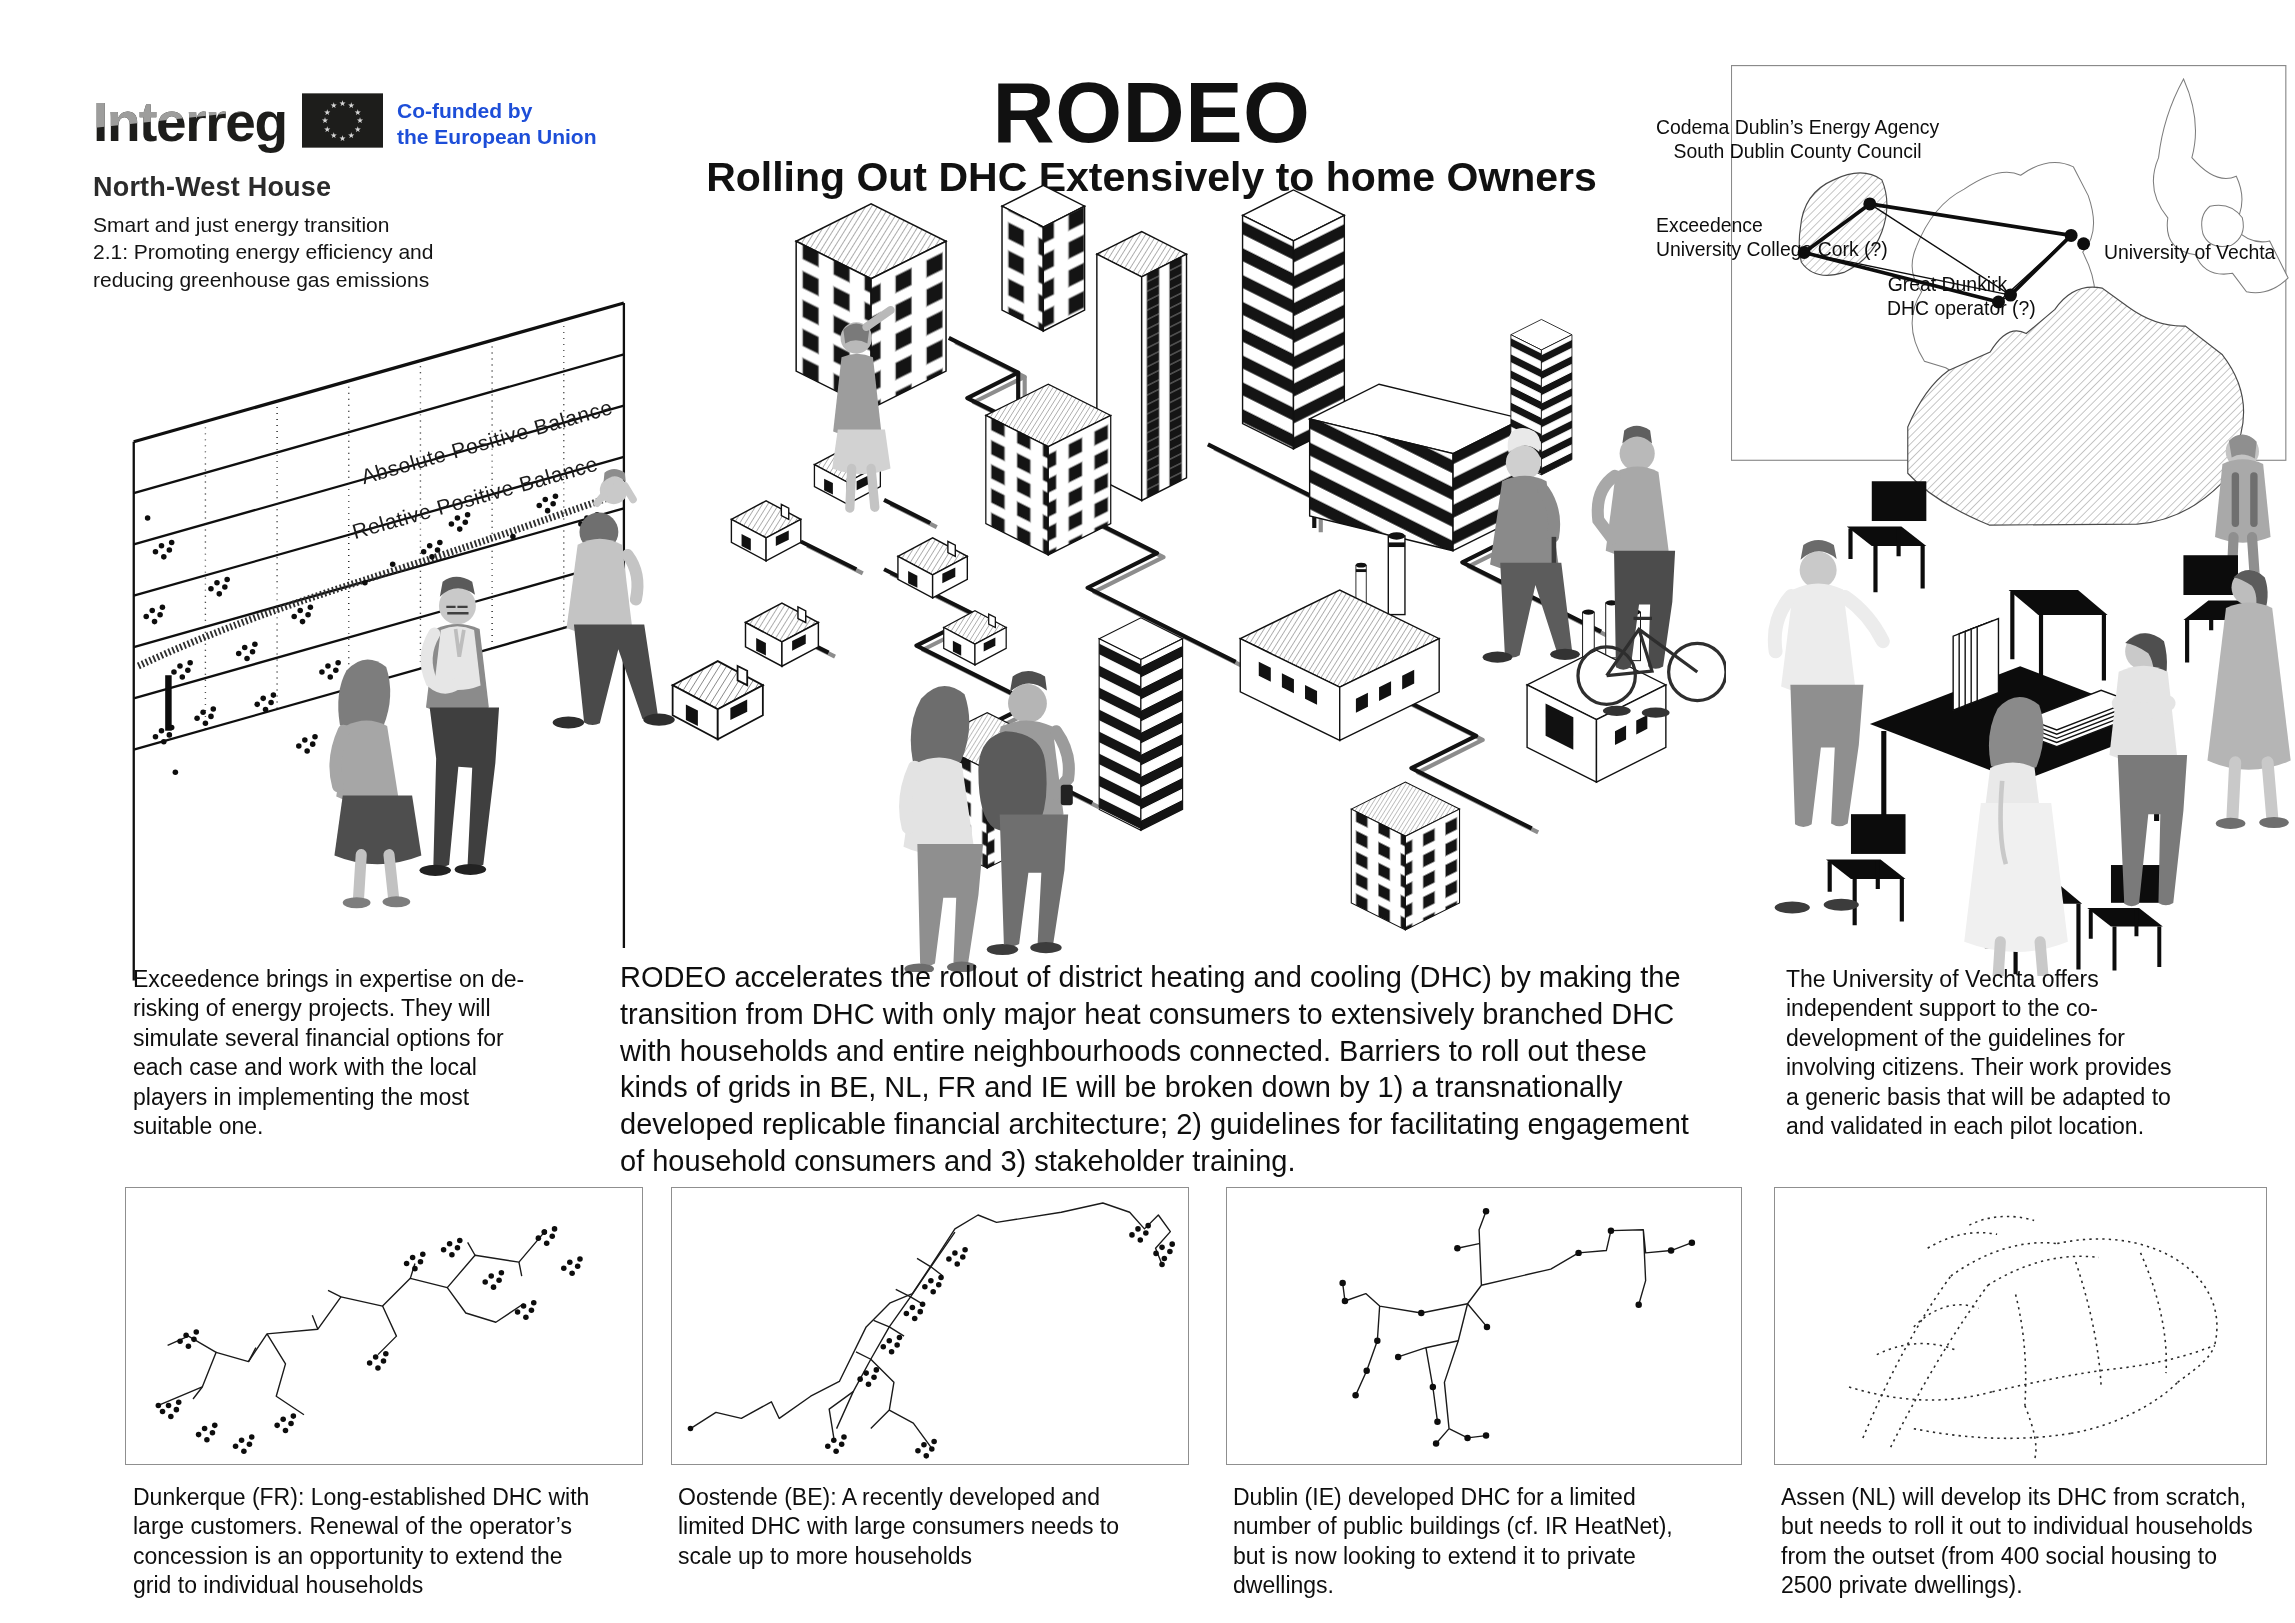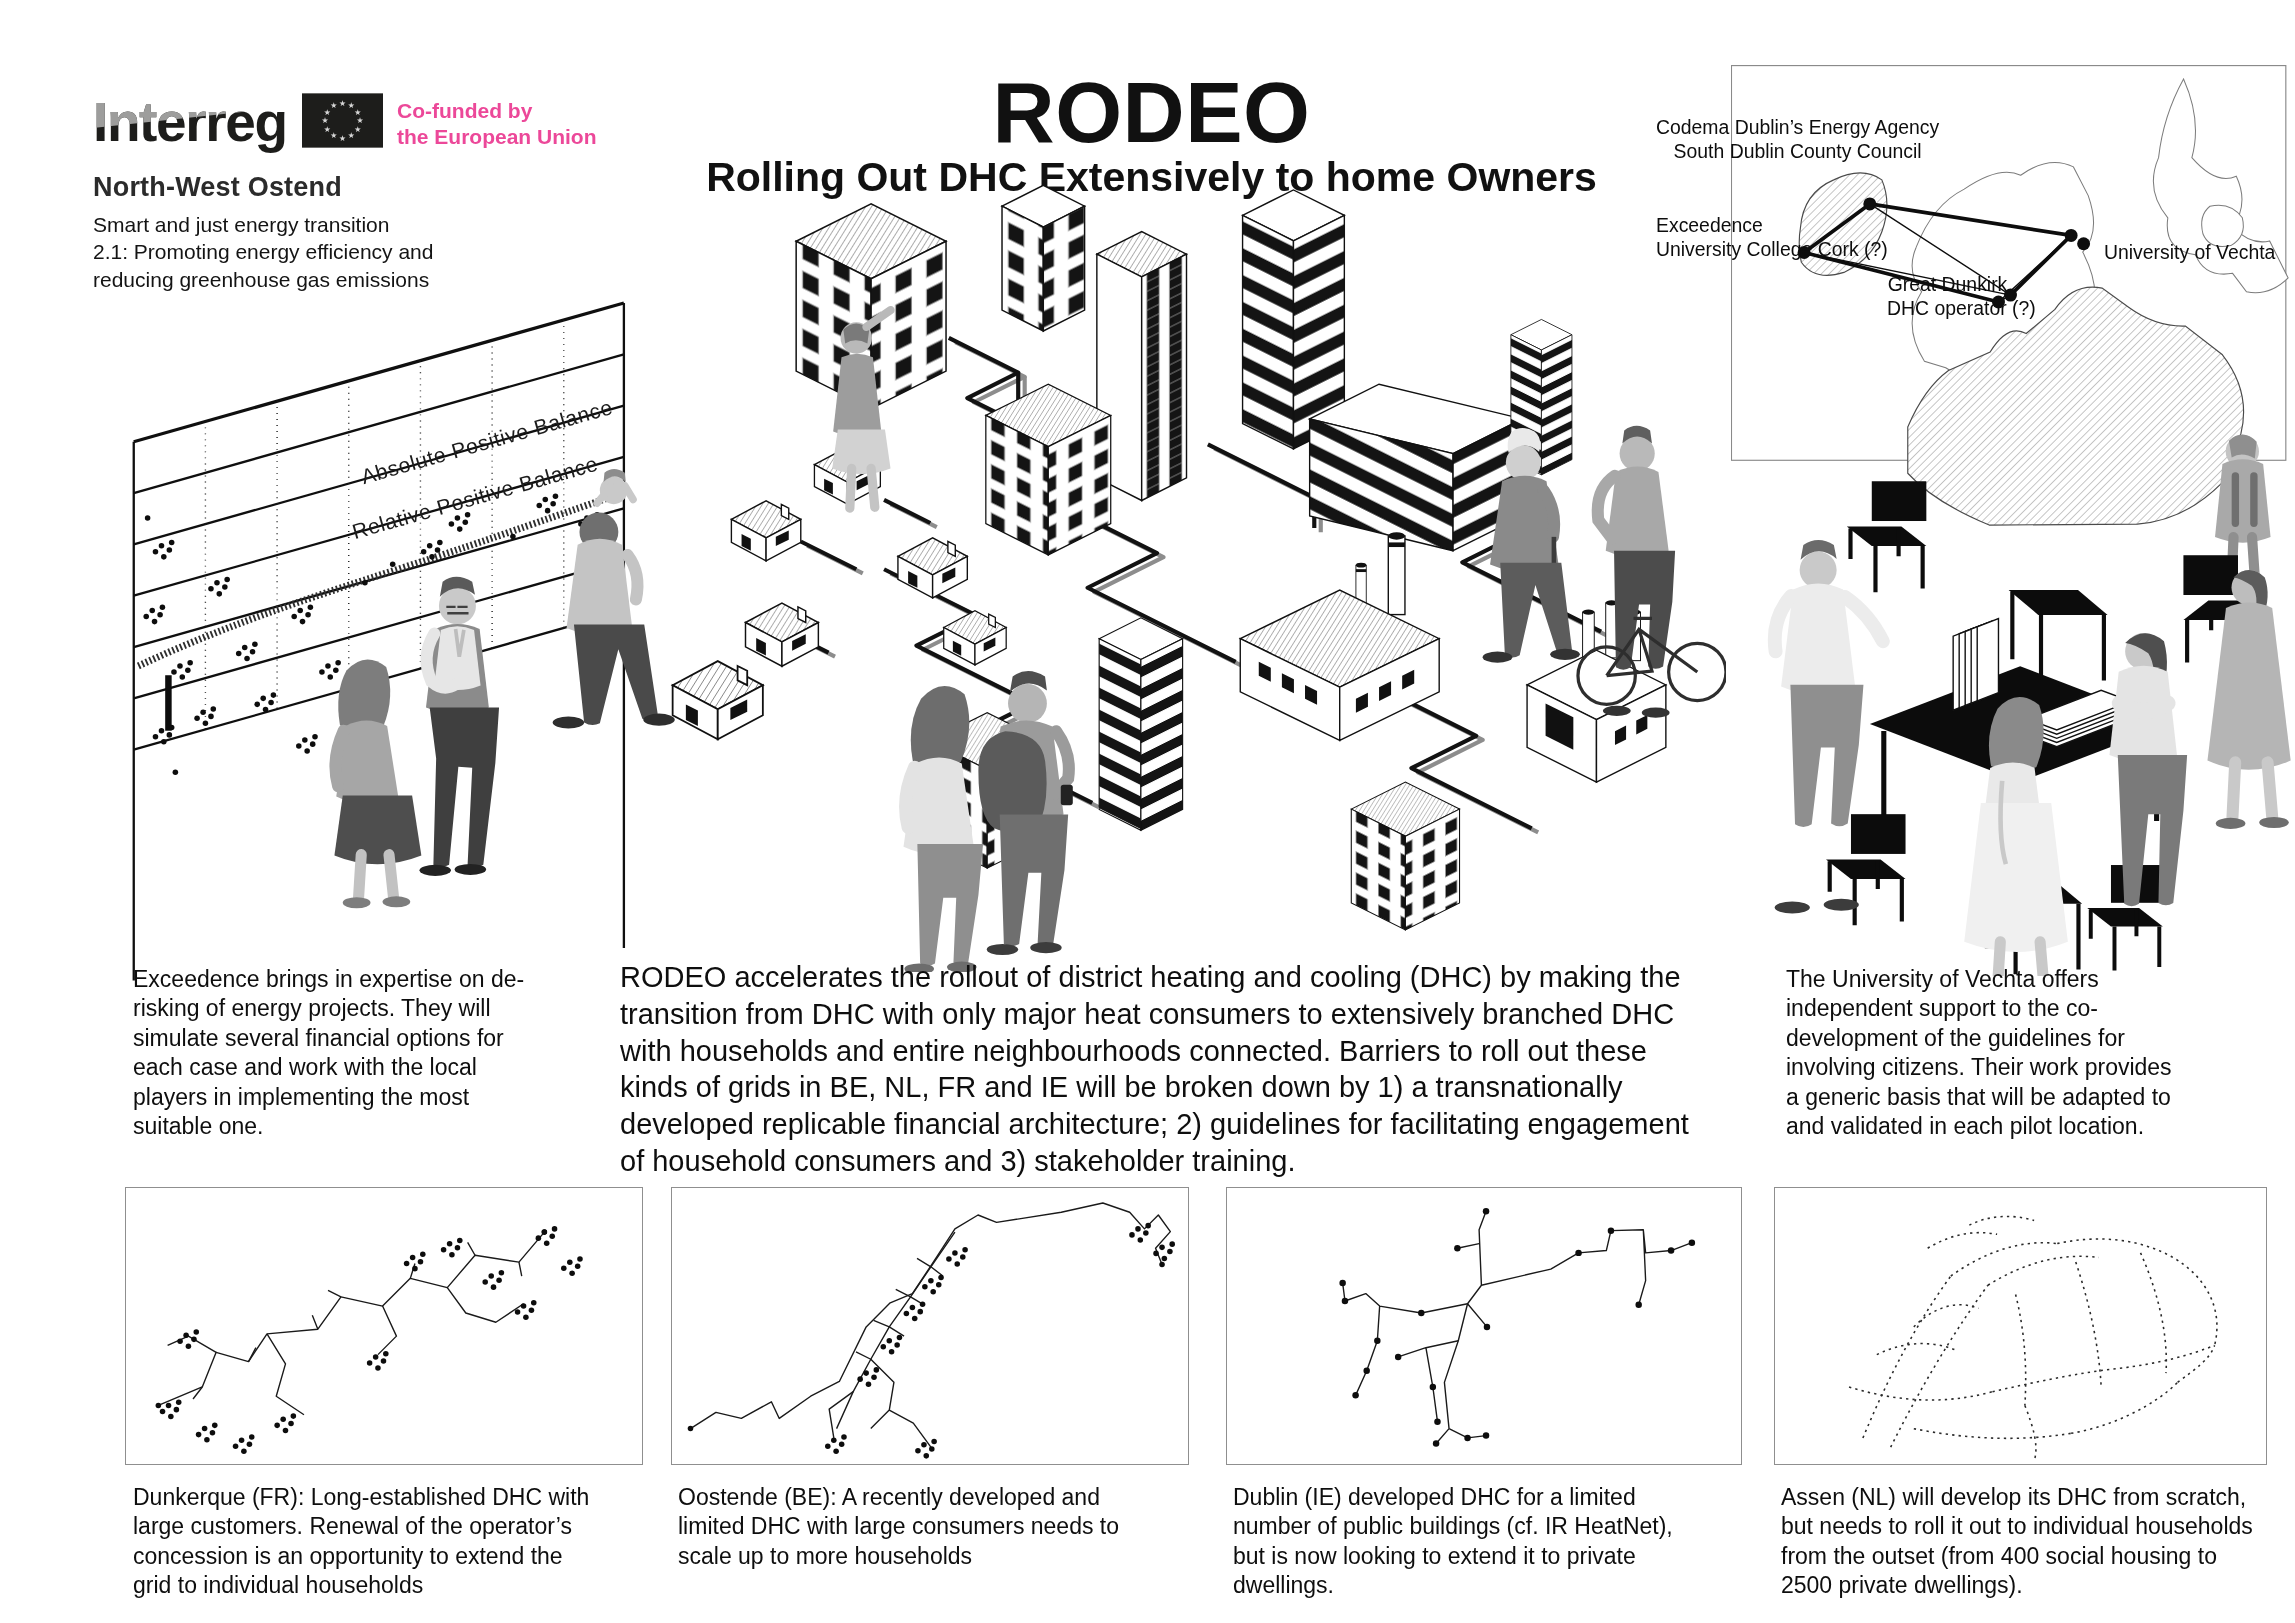--- a/index.html
+++ b/index.html
@@ -2,21 +2,21 @@
 <html style="font-size:7.4px"><head>
 <meta charset="utf-8">
 <style>
   html,body{margin:0;padding:0;background:#e8e8e8;}
   .poster{position:relative;width:2295px;height:1623px;background:#ffffff;
     font-family:"Liberation Sans",sans-serif;color:#111;overflow:hidden;}
   .abs{position:absolute;}
   
   .logo{font-size:55px;font-weight:700;letter-spacing:-1.4px;color:#1d1d1b;position:relative;line-height:1;}
   .logo .over{position:absolute;inset:0;color:#9d9d9c;clip-path:polygon(0 0,100% 0,100% 22%,0 60%);}
-  .t-cof{font-size:21px;font-weight:700;line-height:1.26;color:#ec4899;}
+  .t-cof{font-size:21px;font-weight:700;line-height:1.26;color:#1d4ed8;}
   .t-prog{font-size:27px;font-weight:700;color:#2b2b2b;letter-spacing:0.2px;}
   .t-pri{font-size:21px;line-height:1.30;color:#141414;}
   .t-title{font-size:86px;font-weight:700;text-align:center;line-height:1;letter-spacing:0.5px;}
   .t-sub{font-size:41px;font-weight:700;text-align:center;line-height:1.05;}
   
   .map-label{font-size:19.4px;line-height:1.26;color:#0d0d0d;white-space:nowrap;}
   .map-label.ra{text-align:center;}
   
   .chart-lab{font-size:21px;font-weight:500;letter-spacing:0.7px;color:#1c1c1c;
     transform:rotate(-15.8deg);transform-origin:left bottom;white-space:nowrap;}
@@ -146,21 +146,21 @@
         <text x="55" y="46">★</text>
         <text x="69" y="32">★</text>
     </g>
   </svg>
 
   <div class="abs t-cof" style="left:397px;top:98px;">
     <div>Co-funded by</div>
     <div>the European Union</div>
   </div>
 
-  <div class="abs t-prog" style="left:93px;top:172px;">North-West Ostend</div>
+  <div class="abs t-prog" style="left:93px;top:172px;">North-West House</div>
 
   <div class="abs t-pri" style="left:93px;top:211px;">
     <div>Smart and just energy transition</div>
     <div>2.1: Promoting energy efficiency and</div>
     <div>reducing greenhouse gas emissions</div>
   </div>
 
   <div class="abs t-title" style="left:689px;top:69px;width:925px;">RODEO</div>
   <div class="abs t-sub" style="left:689px;top:156px;width:925px;">Rolling Out DHC Extensively to home Owners</div>
 

